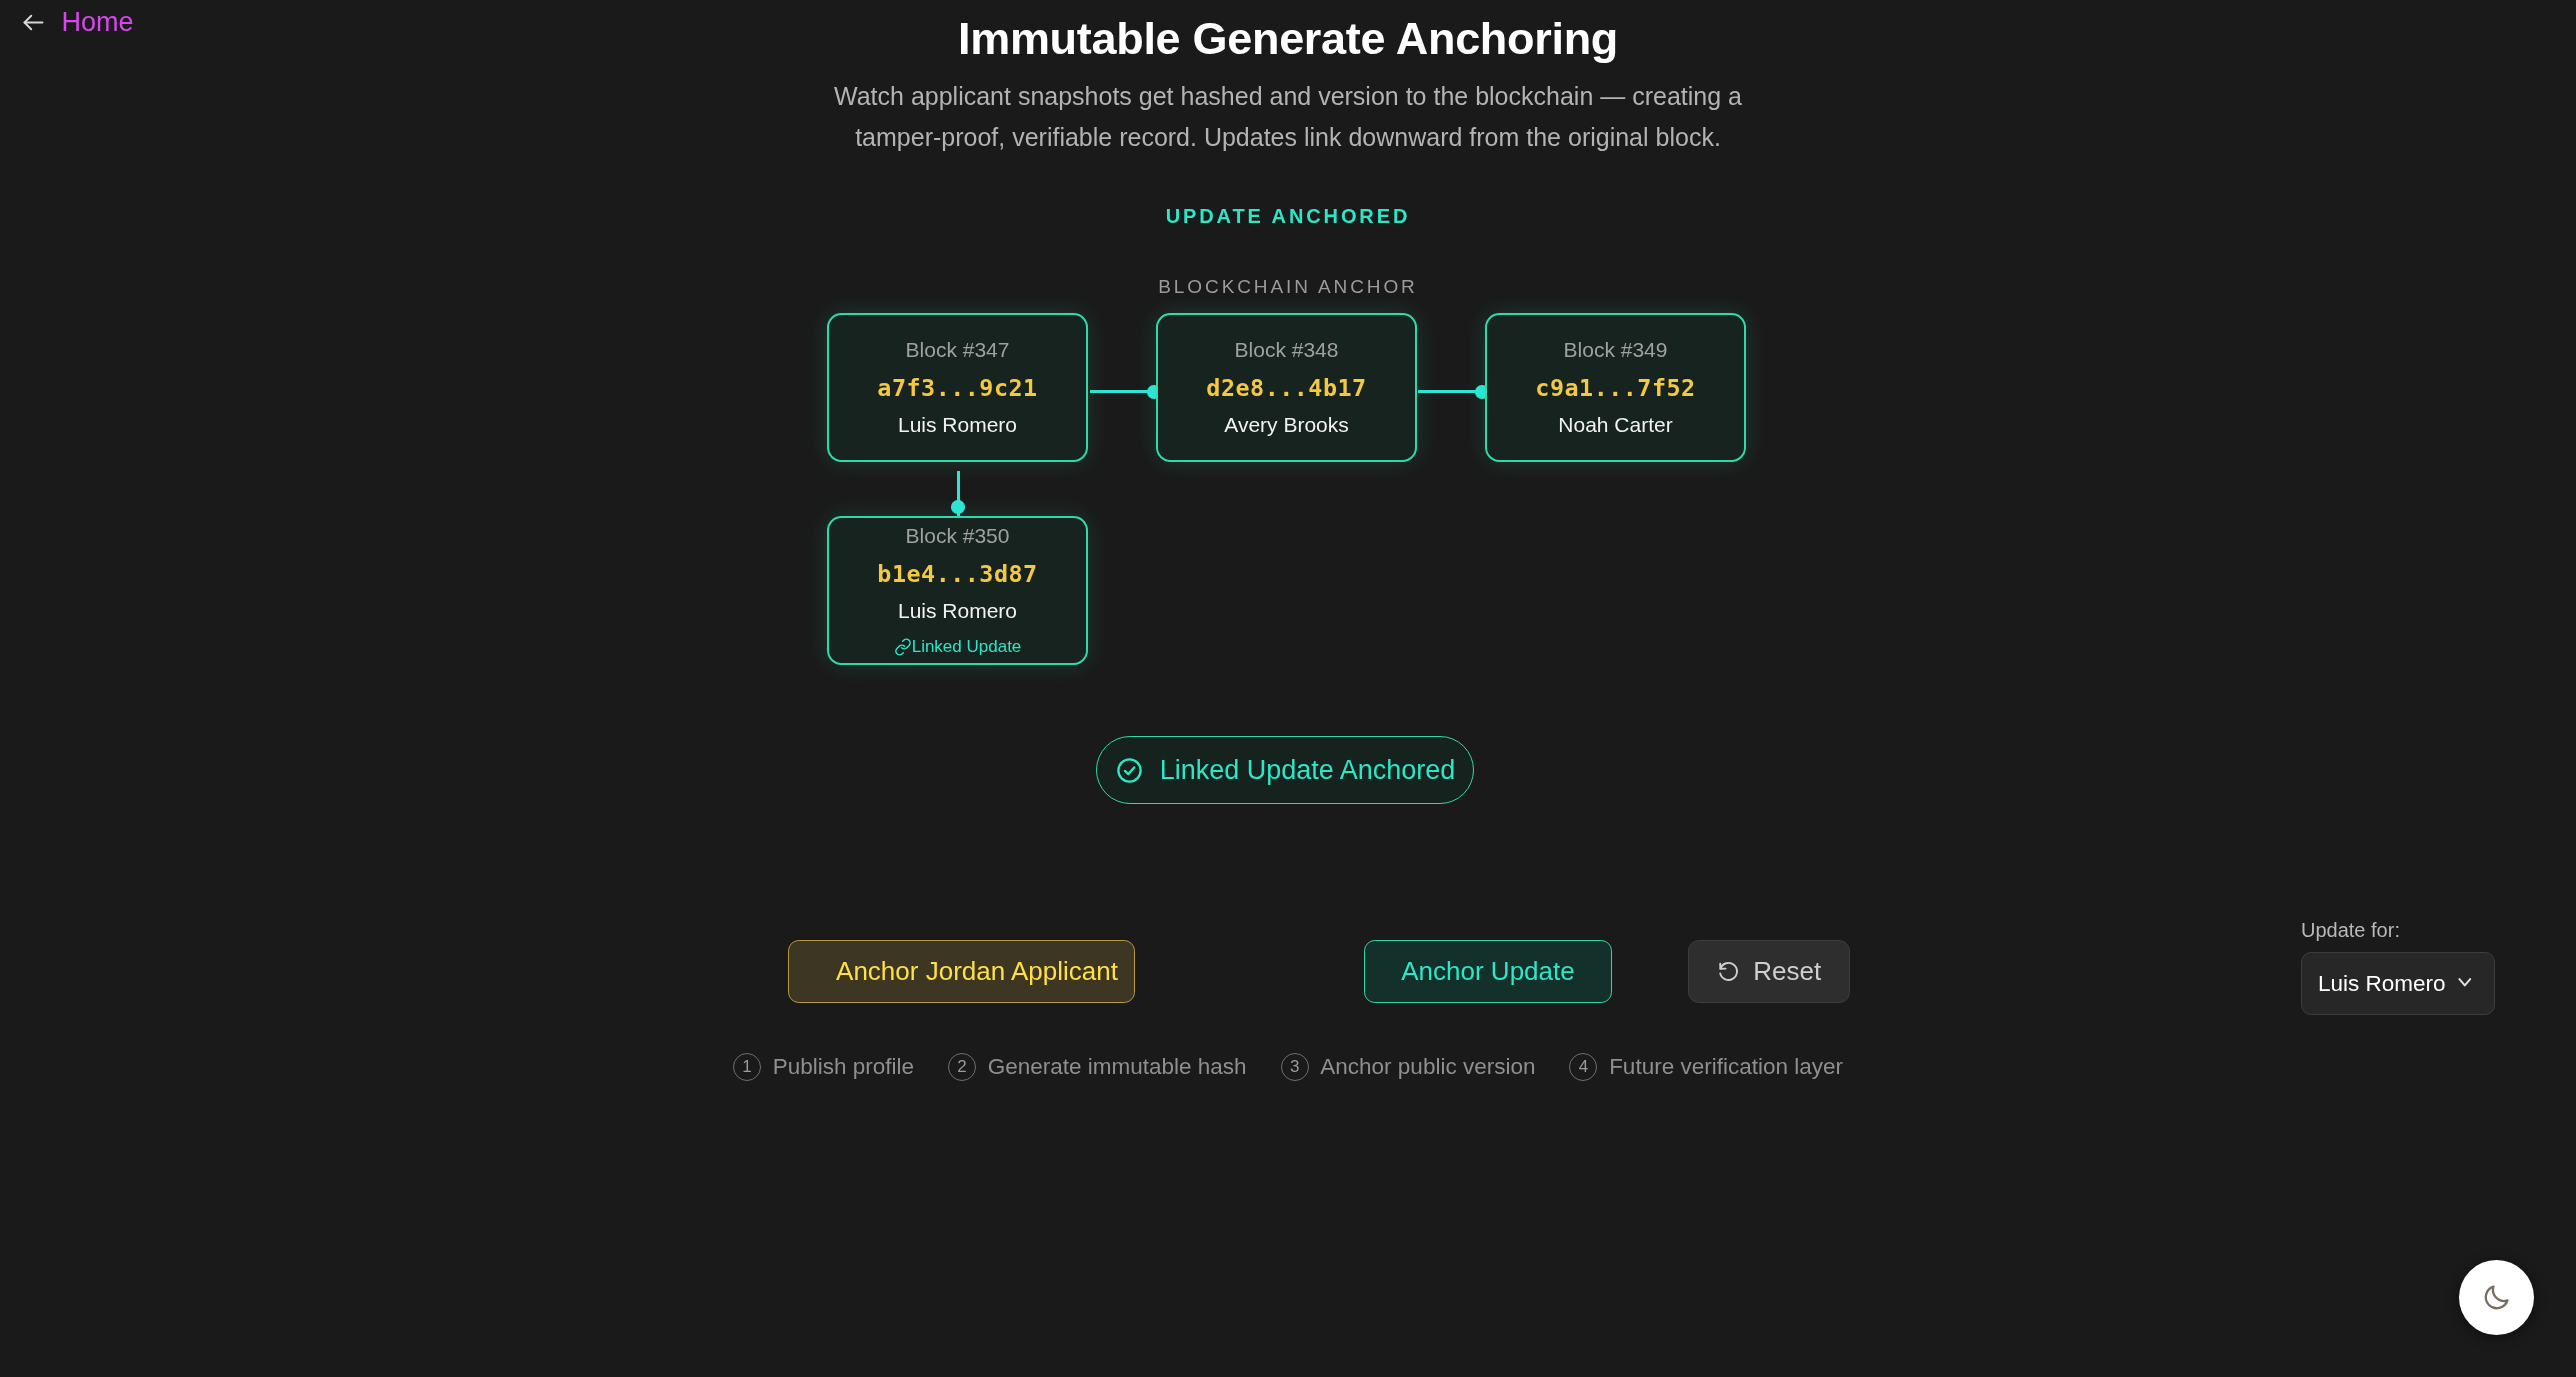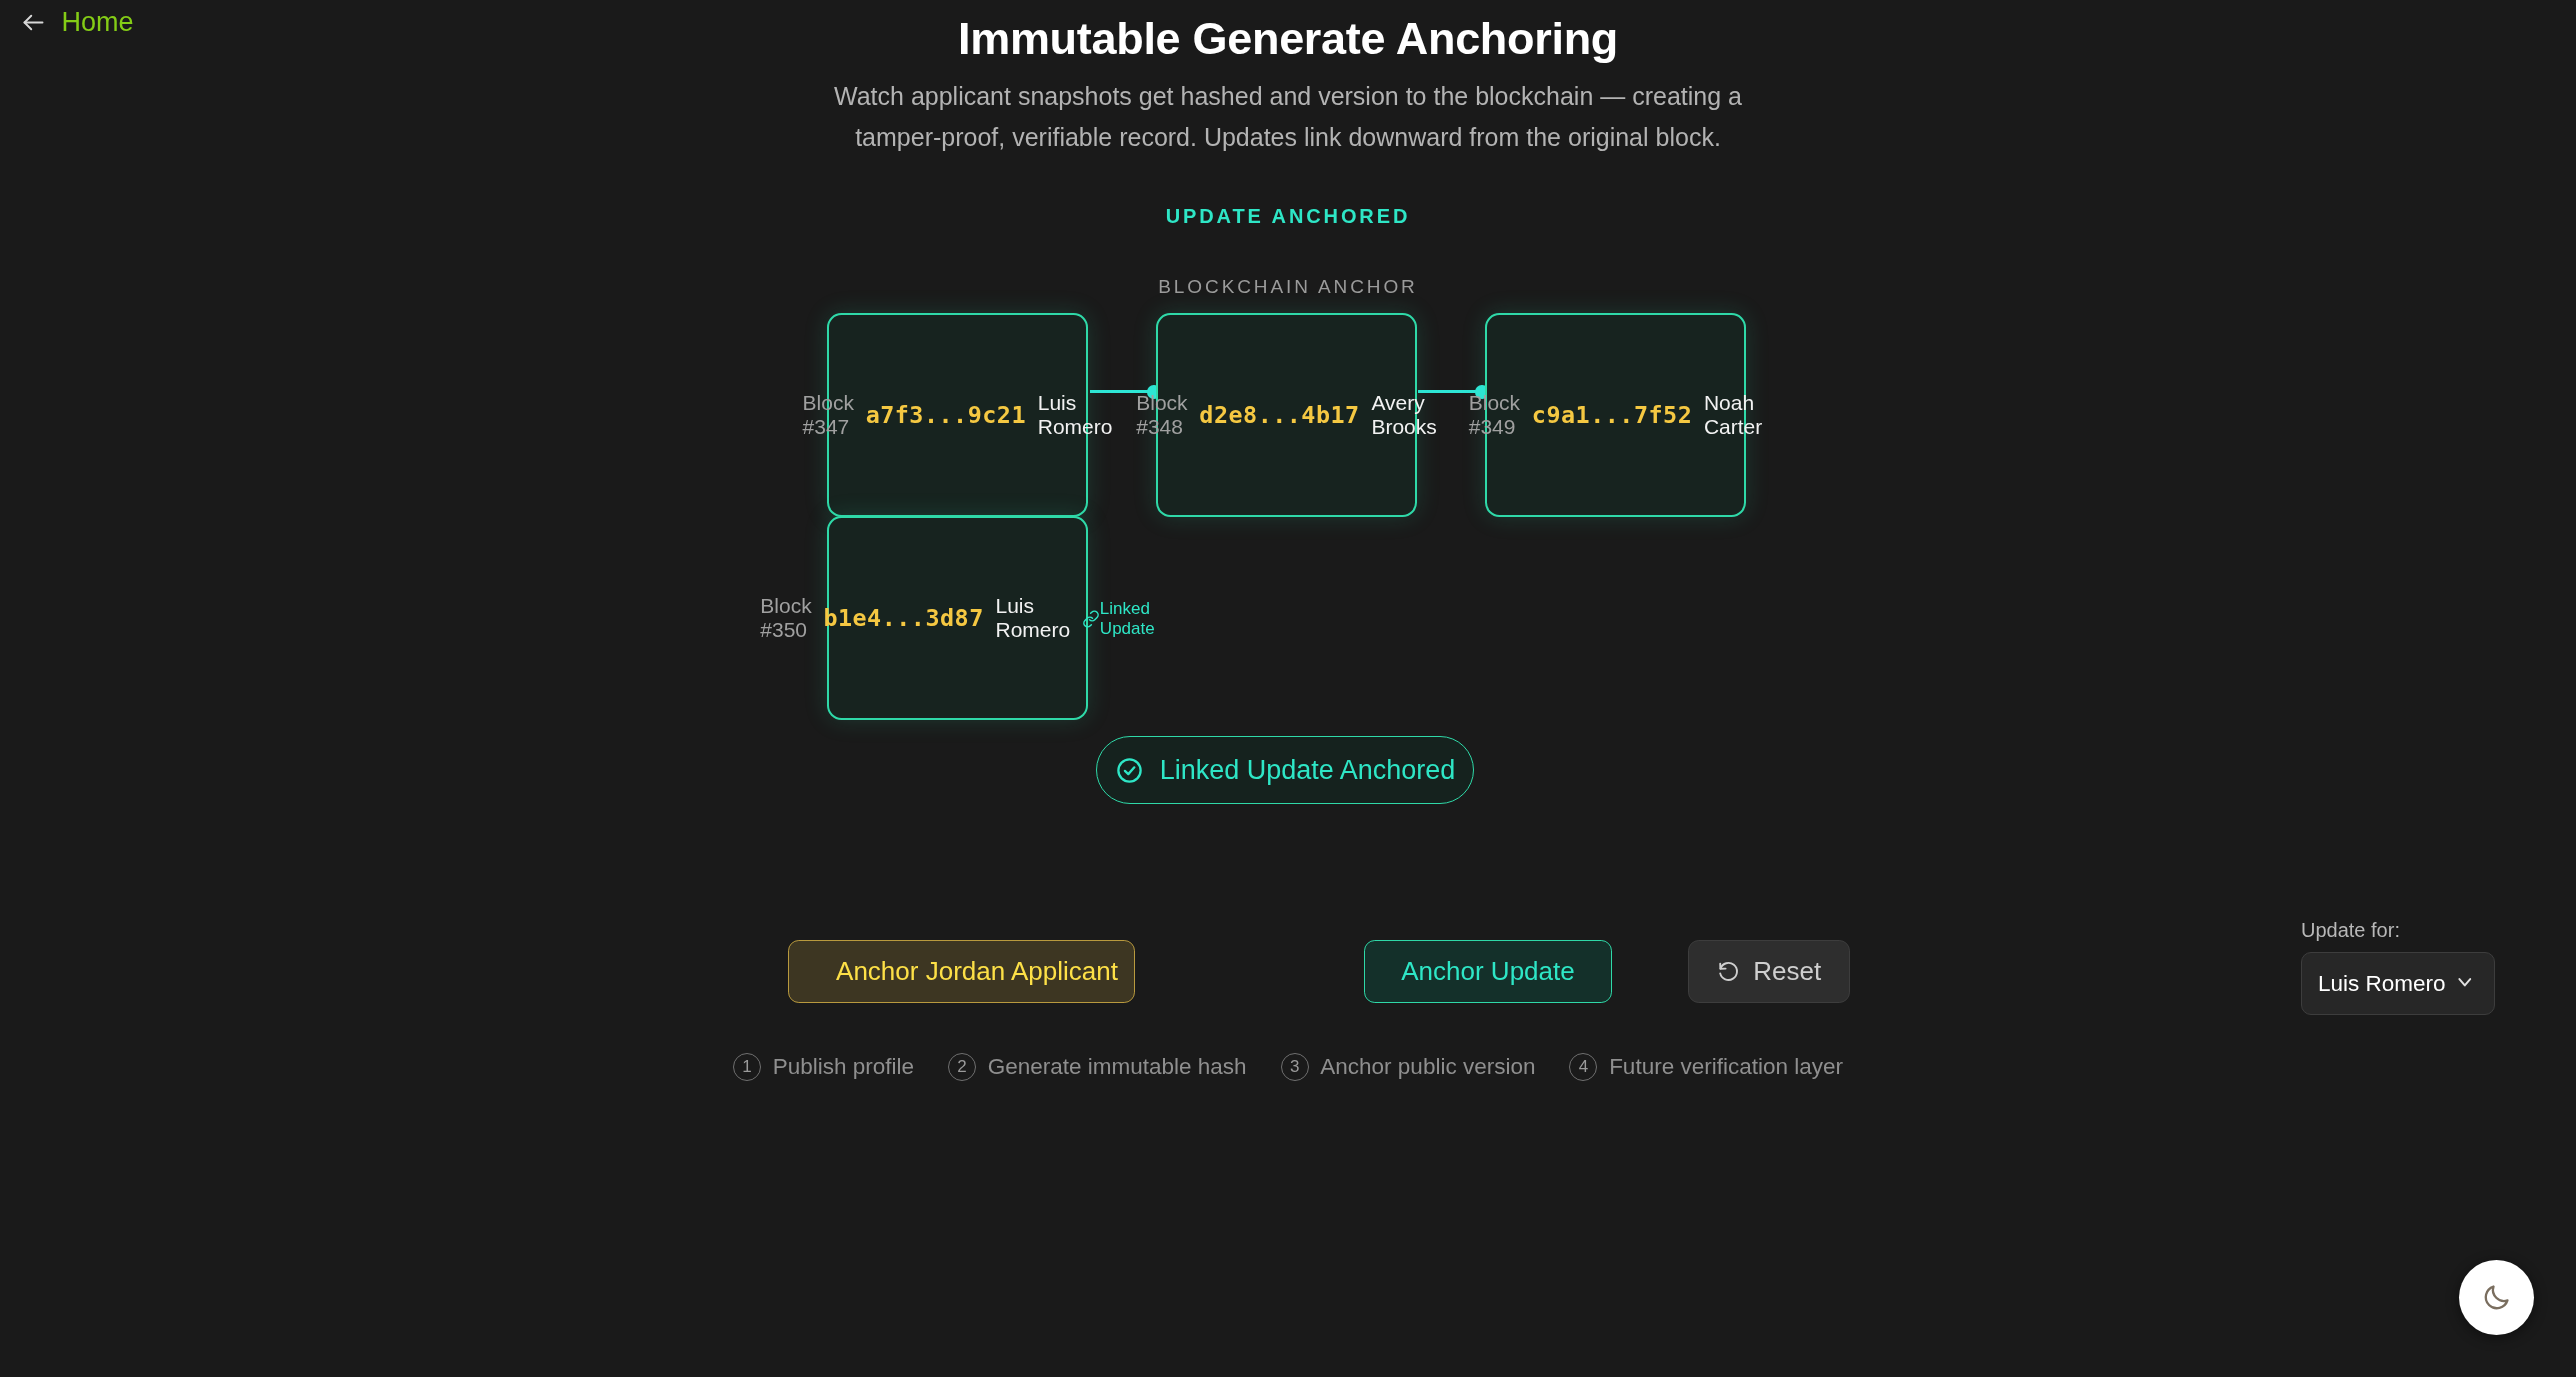--- a/index.html
+++ b/index.html
@@ -22,21 +22,21 @@
 
   
   .home-link {
     position: absolute;
     top: 0px;
     left: 20px;
     display: flex;
     align-items: center;
     gap: 14.4px;
     height: 45px;
-    color: #84cc16;
+    color: #d946ef;
     font-size: 27px;
     cursor: pointer;
   }
   .home-link .arrow-icon {
     display: block;
     width: 27px;
     height: 27px;
     color: #d7d7d7;
   }
   .home-link .arrow-icon svg { display:block; width:27px; height:27px; }
@@ -95,27 +95,27 @@
     position: absolute;
     top: 313px;
     left: 827px;
     width: 923px;
     height: 387px;
   }
 
   .block {
     position: absolute;
     width: 261px;
-    height: 204px;
+    height: 149px;
     border: 2.2px solid #2fd9a8;
     border-radius: 14.4px;
     background: #17231f;
     box-shadow: 0 0 23.4px rgba(45, 215, 165, 0.17);
     display: flex;
-    flex-direction: row;
+    flex-direction: column;
     align-items: center;
     justify-content: center;
     gap: 11.7px;
     cursor: pointer;
   }
   .block-num {
     color: #a0a0a0;
     font-size: 21px;
   }
   .block-hash {

